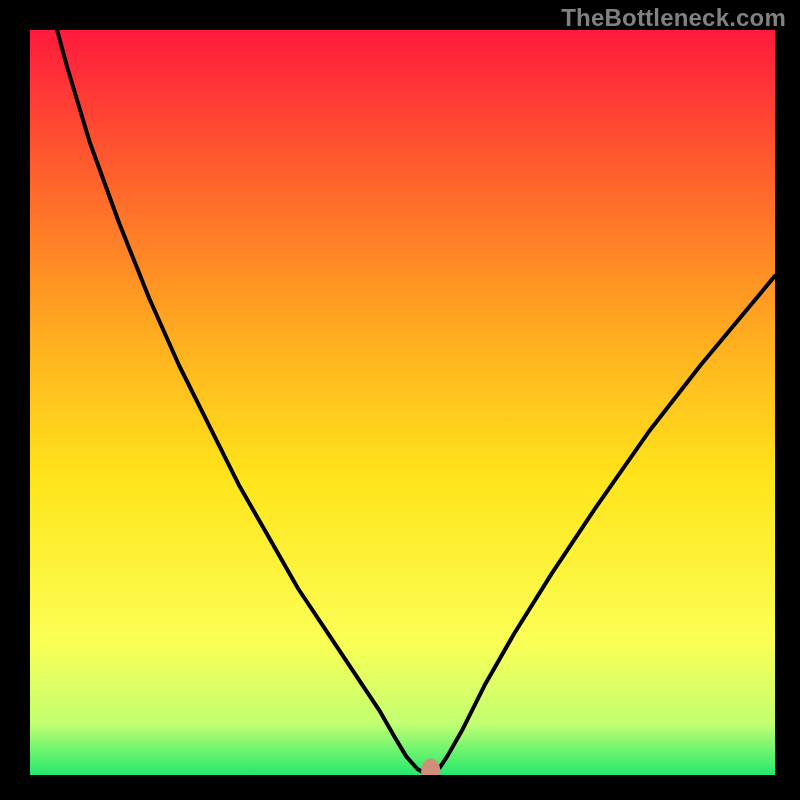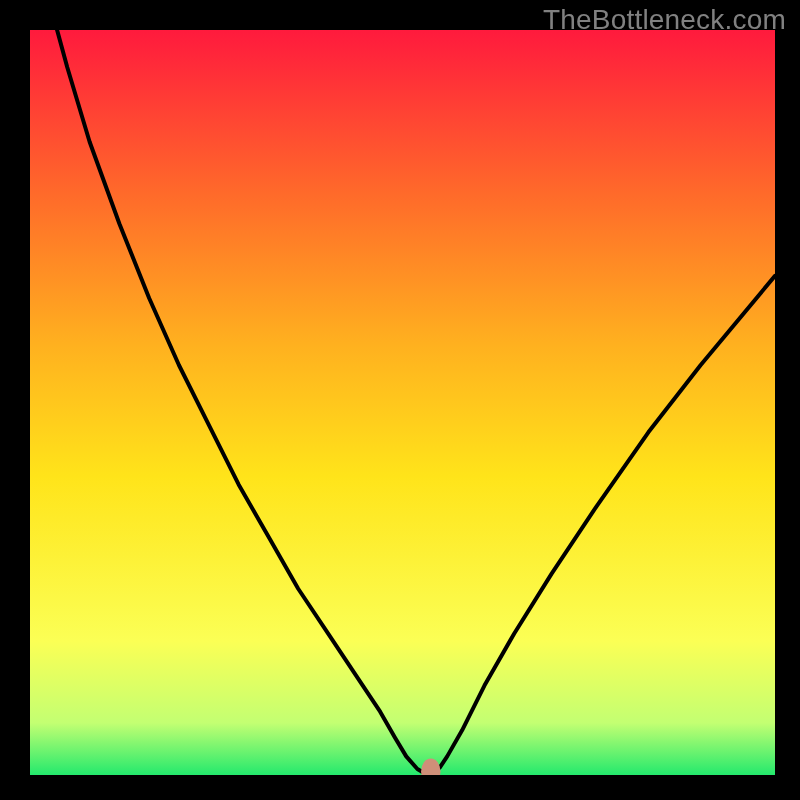--- a/index.html
+++ b/index.html
@@ -15,22 +15,22 @@
     position: relative;
     width: 800px;
     height: 800px;
     background: #000;
   }
   .watermark {
     position: absolute;
     top: 4px;
     right: 14px;
     color: #818181;
-    font-size: 28px;
-    font-weight: 400;
+    font-size: 24px;
+    font-weight: 700;
     letter-spacing: 0.2px;
     z-index: 5;
     margin-left: 32px;
   }
   .plot {
     position: absolute;
     left: 30px;
     top: 30px;
     width: 745px;
     height: 745px;

